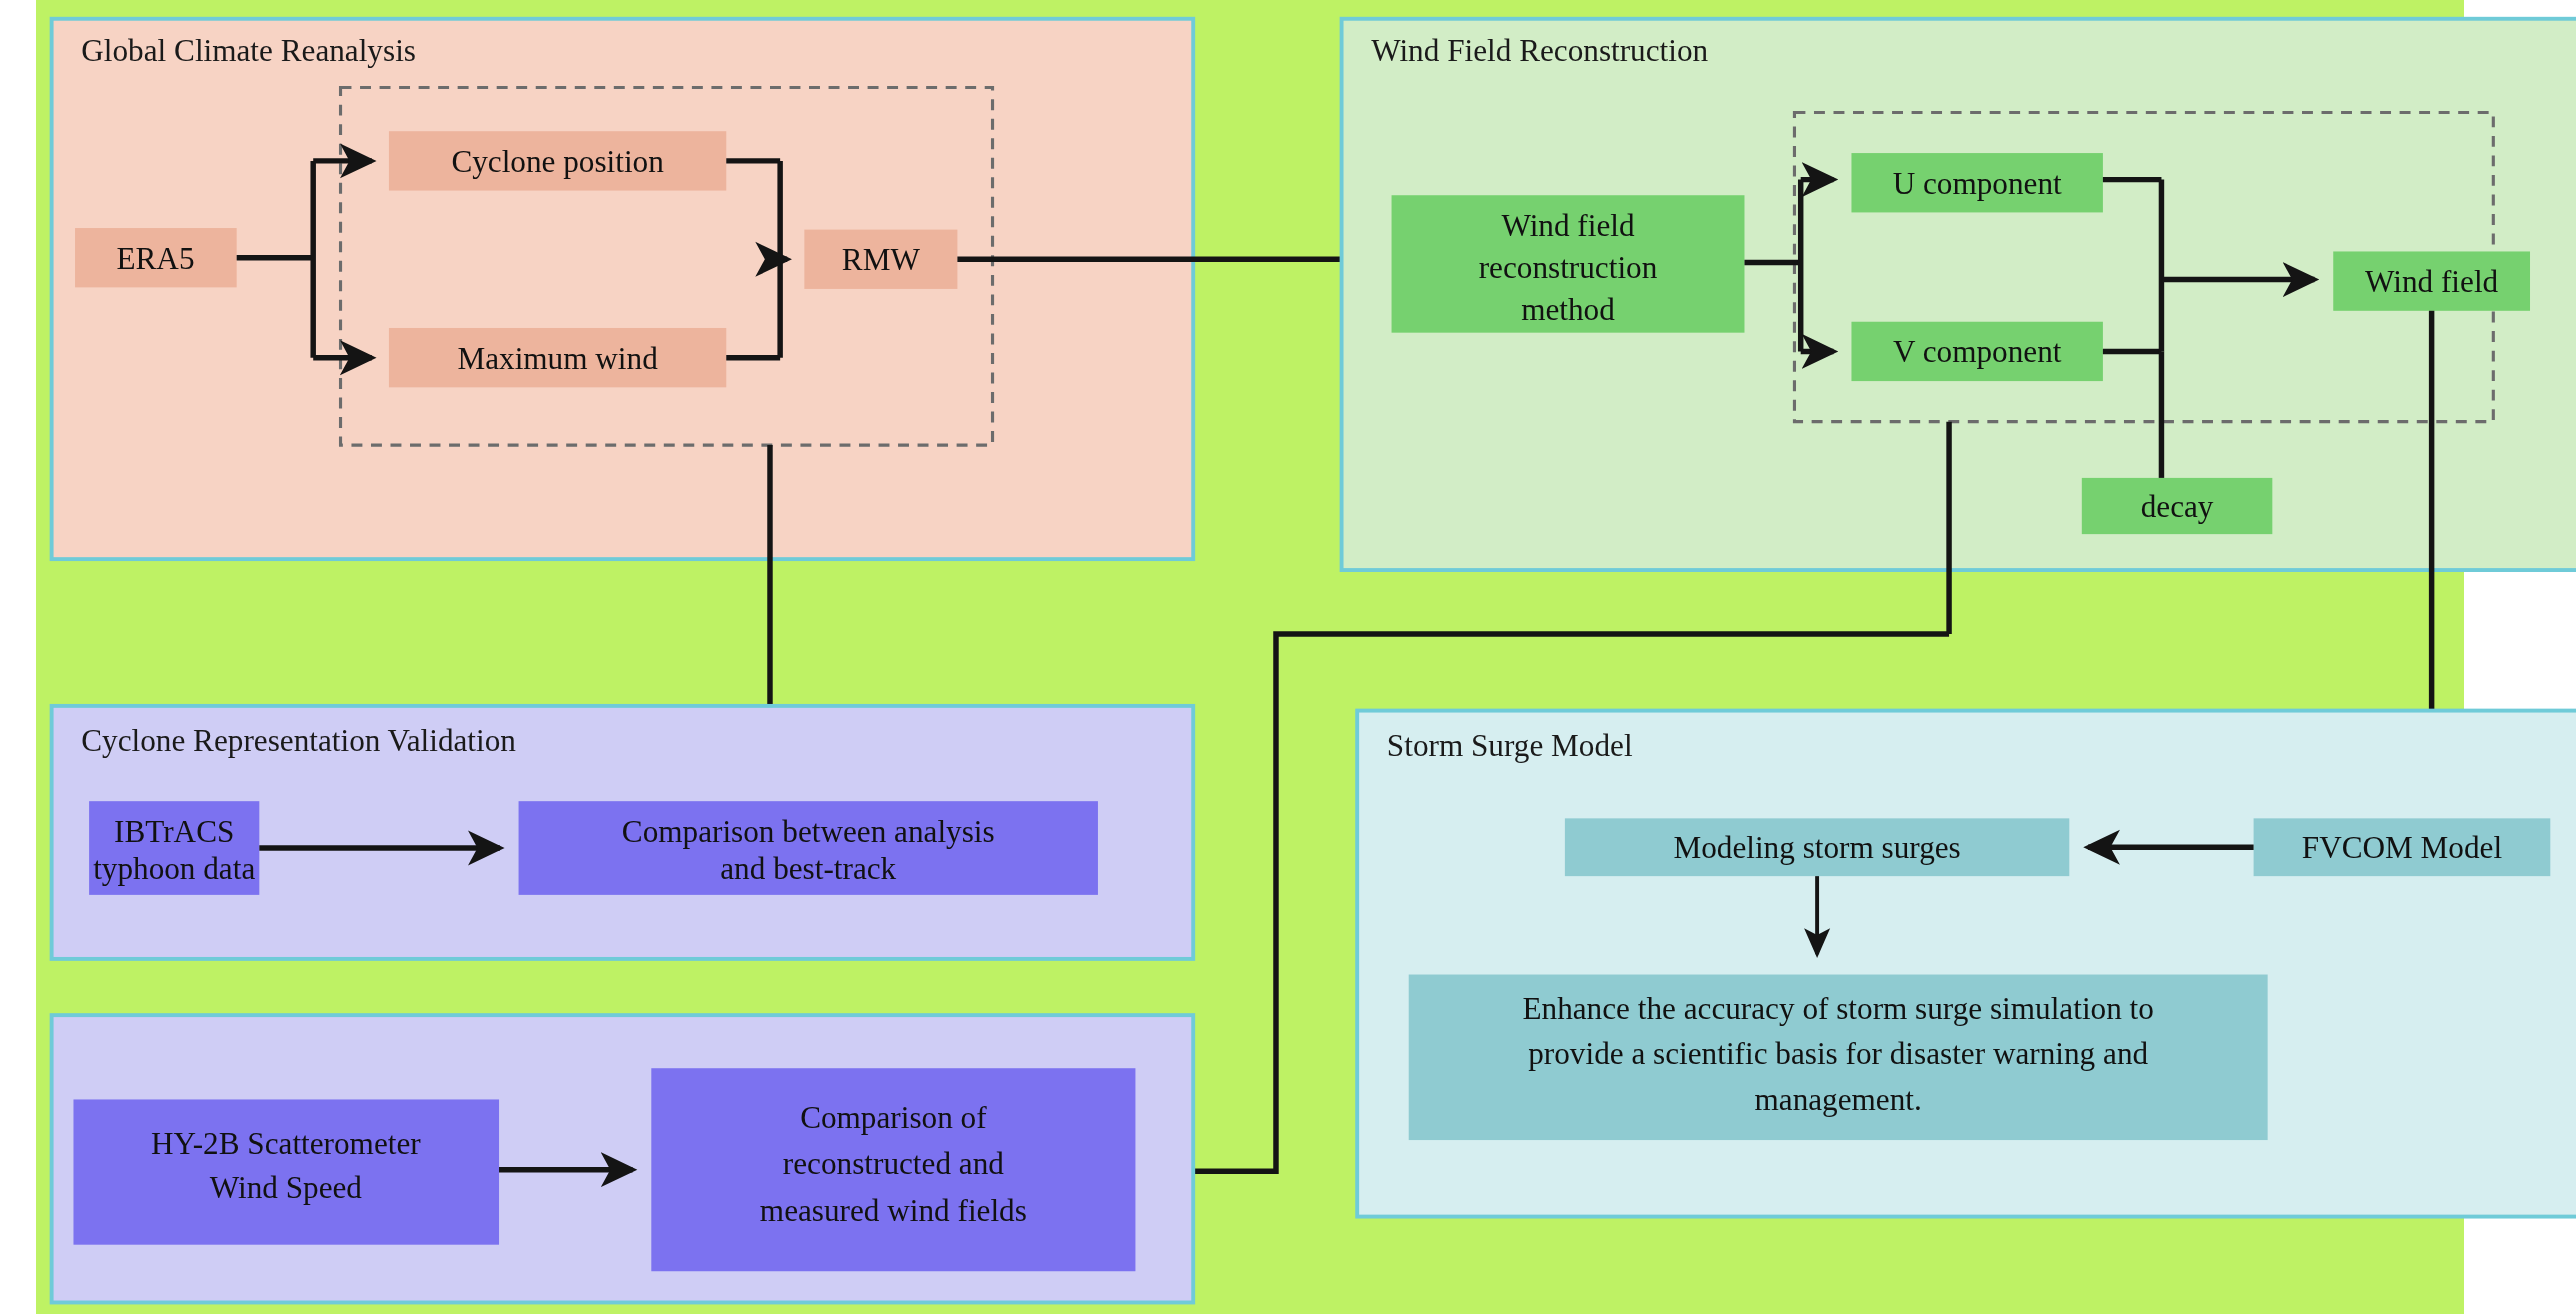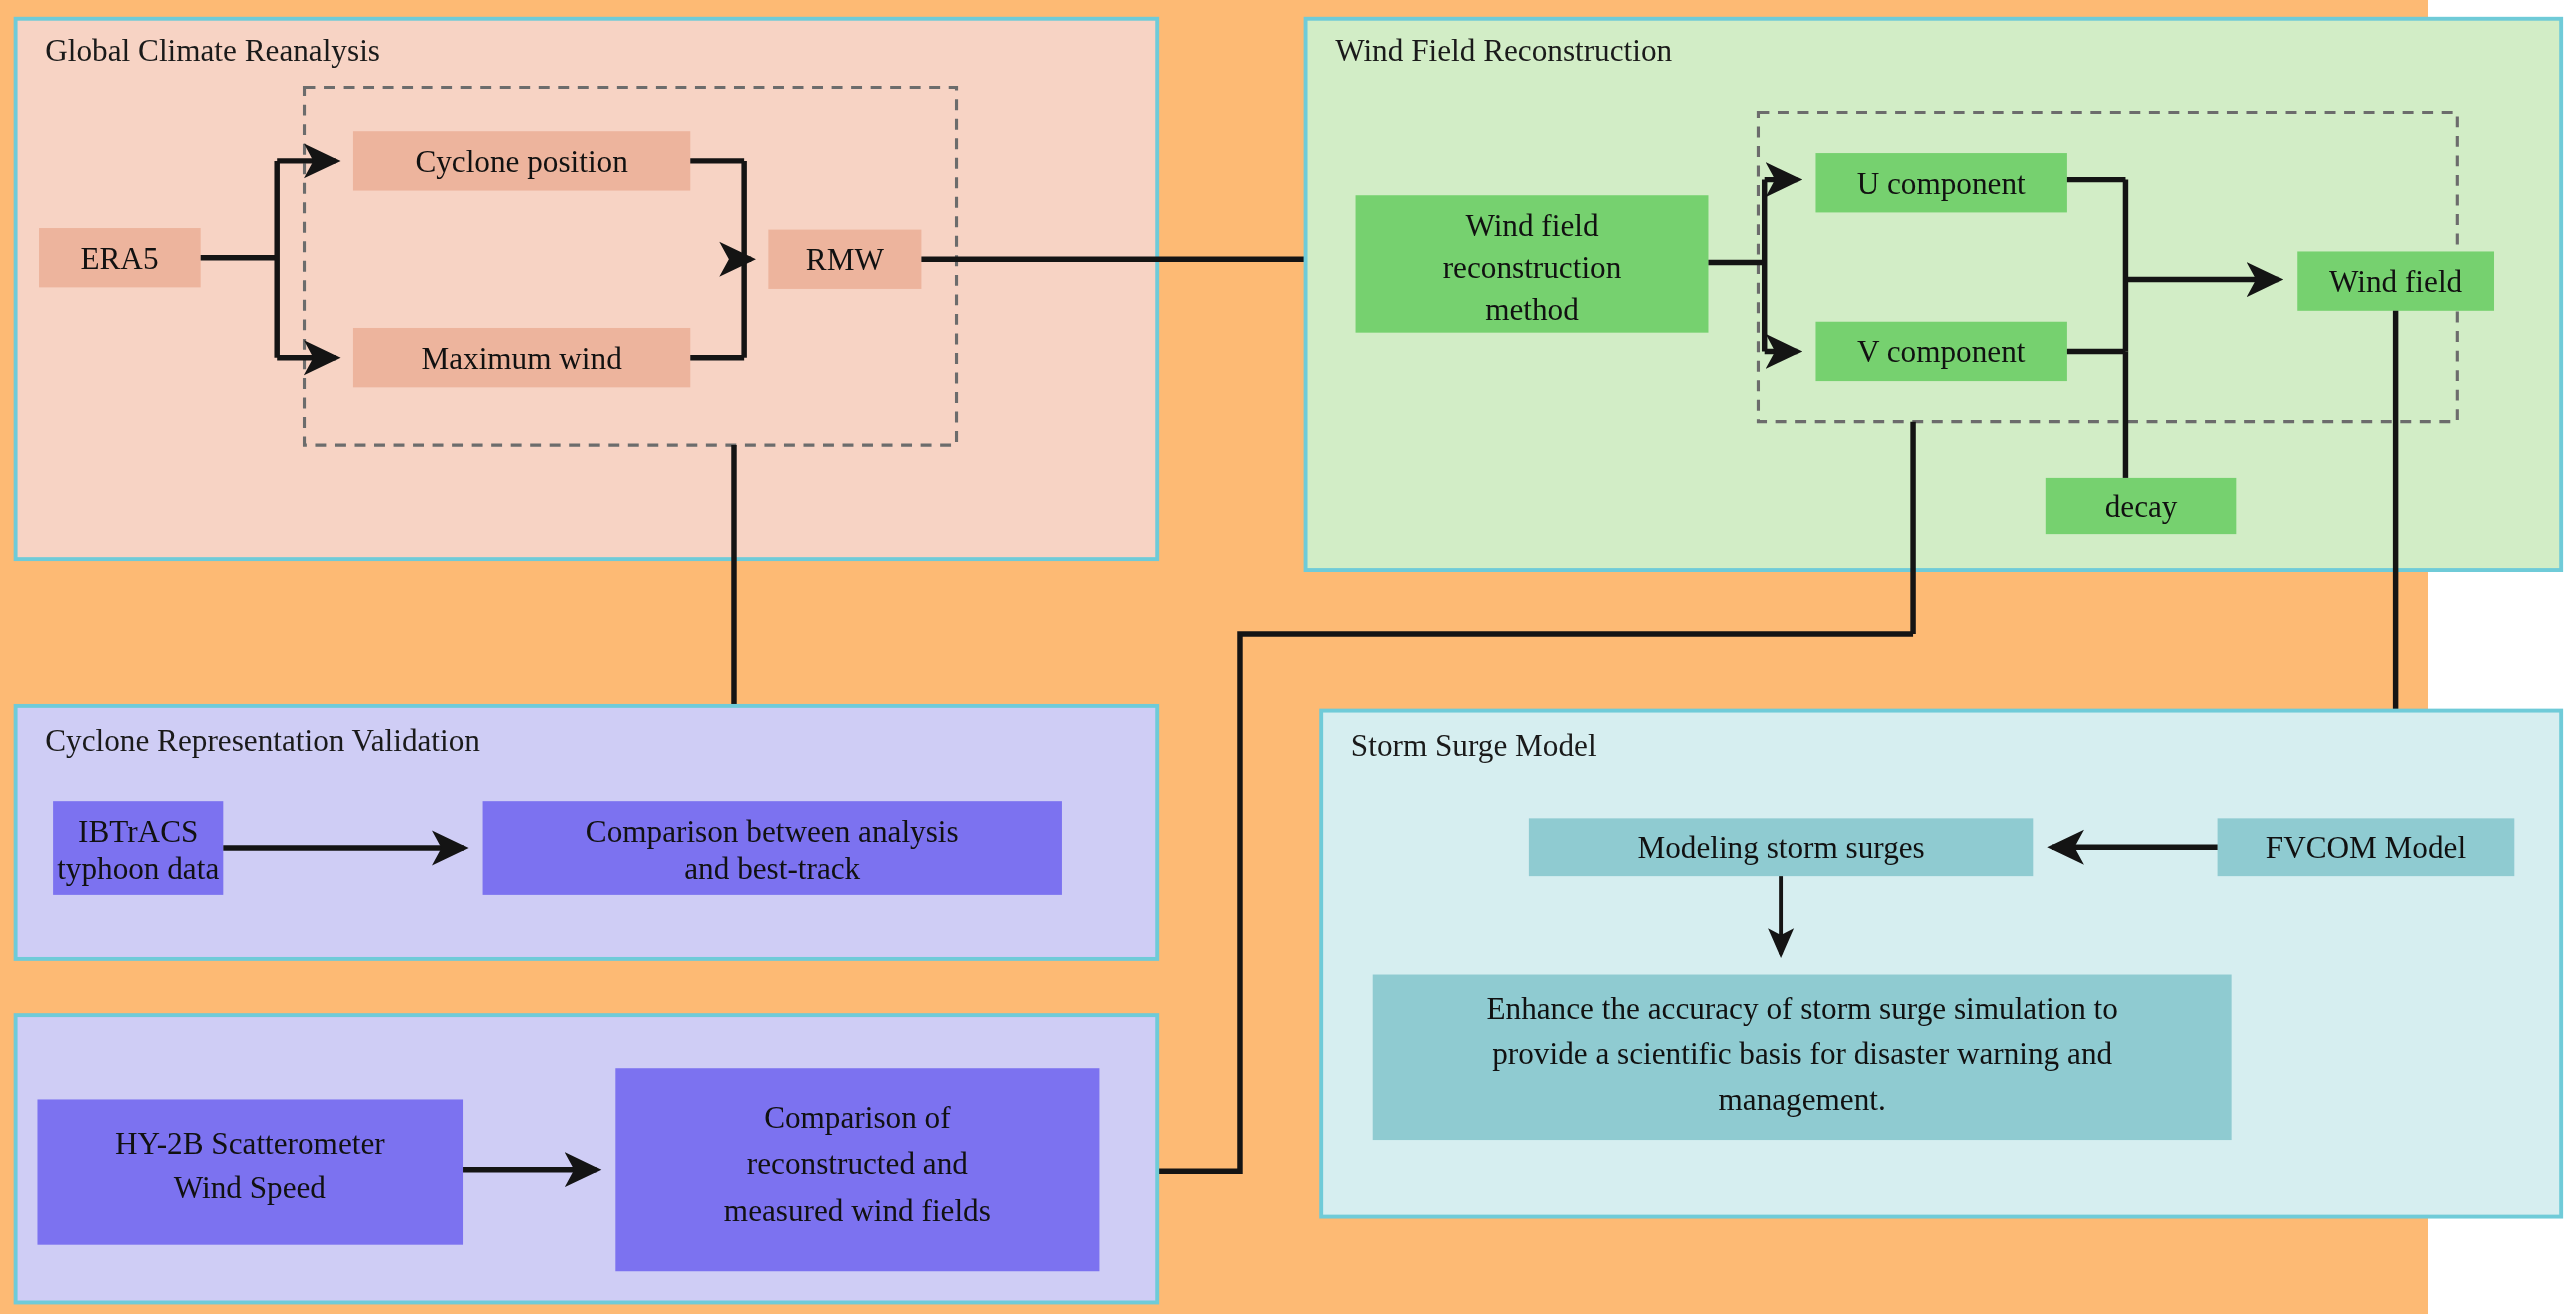--- a/index.html
+++ b/index.html
@@ -10,21 +10,22 @@
   body {
     width: 2576px;
     height: 1315px;
     font-family: "Liberation Serif", "DejaVu Serif", serif;
     overflow: hidden;
   }
   #stage {
     position: relative;
     width: 2428px;
     height: 1315px;
-    background: #fdba74;
+    background: #bef264;
+    margin-left: 36px;
   }
   svg#flow {
     position: absolute;
     left: 0;
     top: 0;
     width: 2576px;
     height: 1315px;
   }
   .panel-title {
     font-family: "Liberation Serif", "DejaVu Serif", serif;

